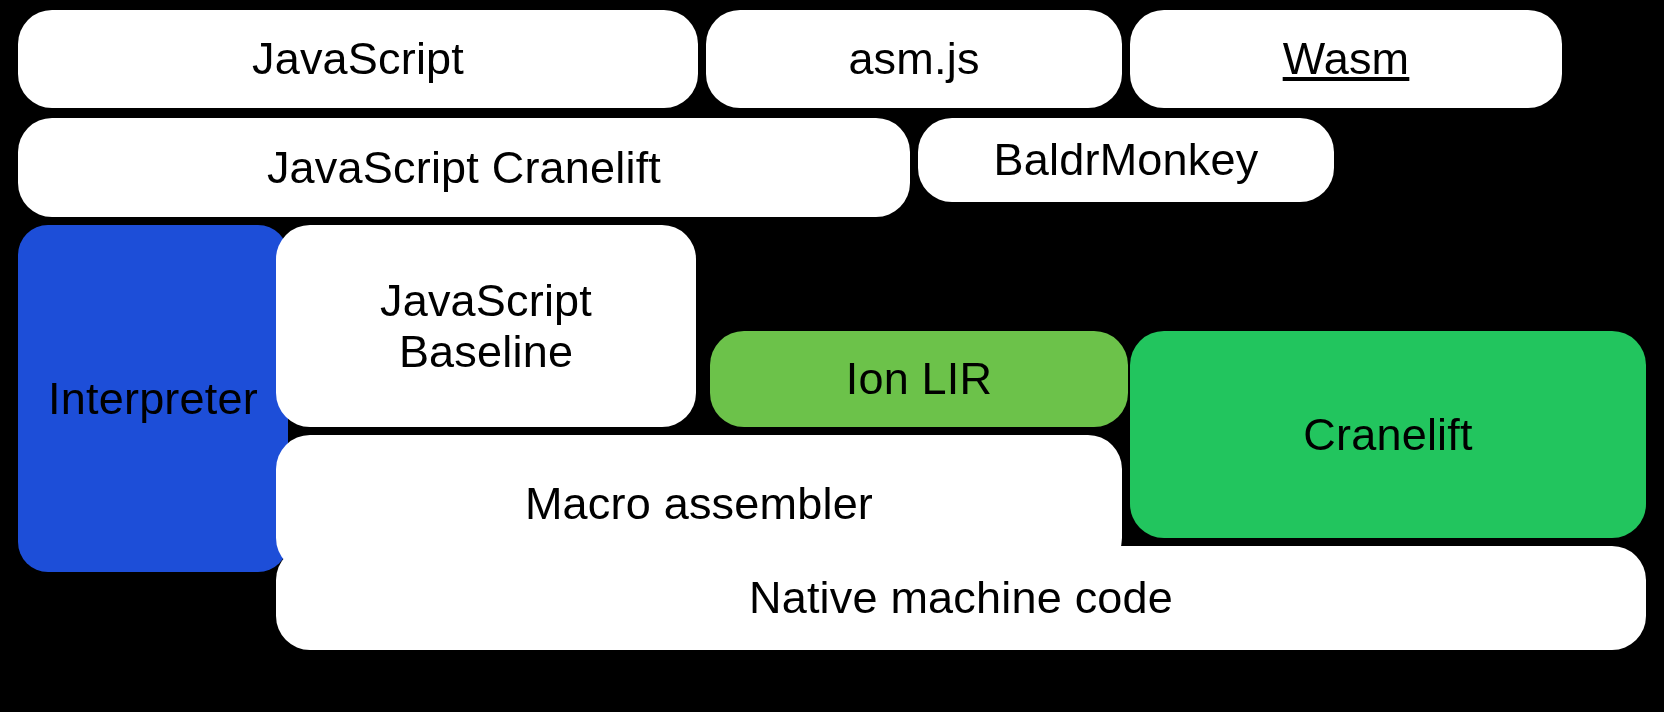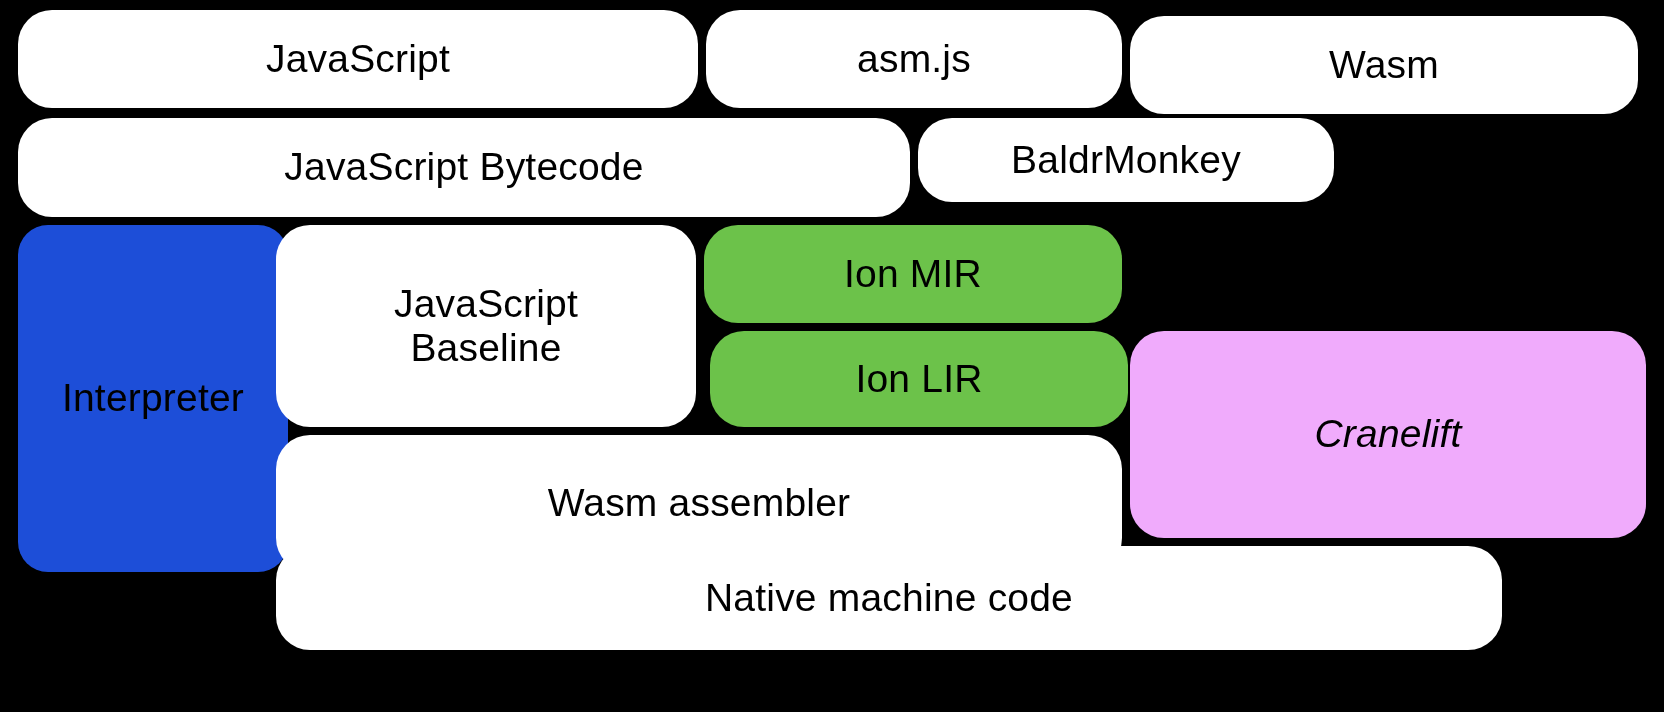--- a/index.html
+++ b/index.html
@@ -19,75 +19,74 @@
   }
   .node {
     position: absolute;
     display: flex;
     align-items: center;
     justify-content: center;
     text-align: center;
     box-sizing: border-box;
     border-radius: 34px;
     color: #000000;
-    font-size: 39px;
+    font-size: 45px;
     line-height: 1.14;
     font-weight: 400;
     letter-spacing: 0.2px;
     white-space: pre-line;
     padding: 7px 10px;
   }
   .fill-white  { background: #ffffff; }
   .fill-grey   { background: #1d4ed8; }
   .fill-green  { background: #6cc24a; }
-  .fill-pink   { background: #f0abfc; font-style: italic; }
+  .fill-pink   { background: #22c55e; }
 
   
   #n-javascript        { left: 18px;   top: 10px;  width: 680px; height: 98px;  }
   #n-asmjs             { left: 706px;  top: 10px;  width: 416px; height: 98px;  }
-  #n-wasm              { left: 1130px; top: 16px;  width: 508px; height: 98px;  }
+  #n-wasm              { left: 1130px; top: 10px;  width: 432px; height: 98px; text-decoration: underline;  }
 
   
   #n-js-bytecode       { left: 18px;   top: 118px; width: 892px; height: 99px;  }
   #n-baldrmonkey       { left: 918px;  top: 118px; width: 416px; height: 84px;  }
 
   
   #n-interpreter       { left: 18px;   top: 225px; width: 270px; height: 347px; border-radius: 30px; }
   #n-js-baseline       { left: 276px;  top: 225px; width: 420px; height: 202px; }
   #n-ion-mir           { left: 704px;  top: 225px; width: 418px; height: 98px;  }
   #n-ion-lir           { left: 704px;  top: 331px; width: 418px; height: 96px; margin-left: 6px;  }
   #n-macro-assembler   { left: 276px;  top: 435px; width: 846px; height: 137px; }
   #n-cranelift         { left: 1130px; top: 331px; width: 516px; height: 207px; }
 
   
-  #n-native-machine    { left: 276px;  top: 546px; width: 1226px; height: 104px; }
+  #n-native-machine    { left: 276px;  top: 546px; width: 1370px; height: 104px; }
 </style>
 </head>
 <body>
 
 <div id="stage">
 
   <div class="node fill-white" id="n-javascript">JavaScript</div>
 
   <div class="node fill-white" id="n-asmjs">asm.js</div>
 
   <div class="node fill-white" id="n-wasm">Wasm</div>
 
-  <div class="node fill-white" id="n-js-bytecode">JavaScript Bytecode</div>
+  <div class="node fill-white" id="n-js-bytecode">JavaScript Cranelift</div>
 
   <div class="node fill-white" id="n-baldrmonkey">BaldrMonkey</div>
 
   <div class="node fill-grey" id="n-interpreter">Interpreter</div>
 
   <div class="node fill-white" id="n-js-baseline">JavaScript
 Baseline</div>
 
-  <div class="node fill-green" id="n-ion-mir">Ion MIR</div>
 
   <div class="node fill-green" id="n-ion-lir">Ion LIR</div>
 
-  <div class="node fill-white" id="n-macro-assembler">Wasm assembler</div>
+  <div class="node fill-white" id="n-macro-assembler">Macro assembler</div>
 
   <div class="node fill-pink" id="n-cranelift">Cranelift</div>
 
   <div class="node fill-white" id="n-native-machine">Native machine code</div>
 
 </div>
 
 </body></html>

